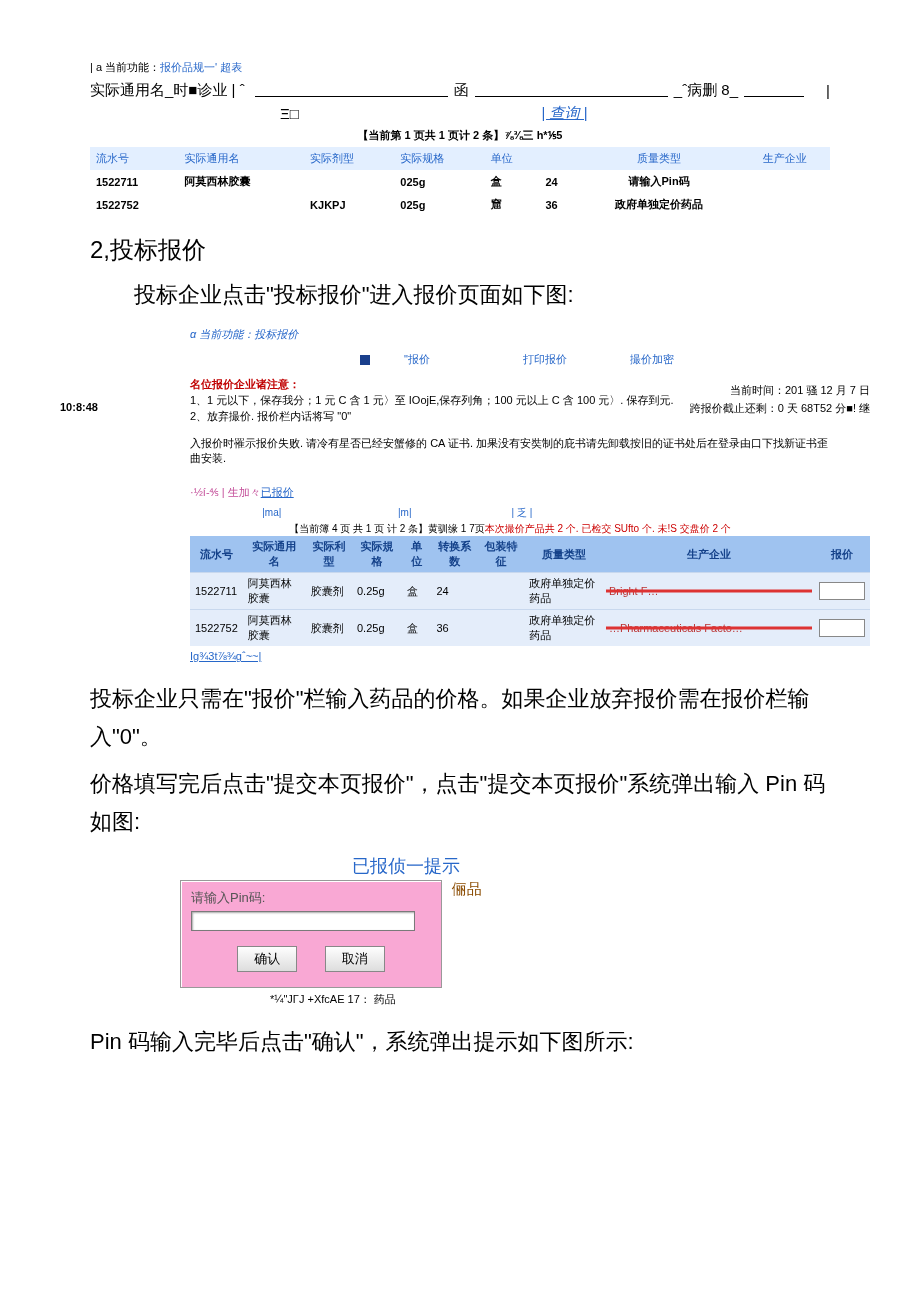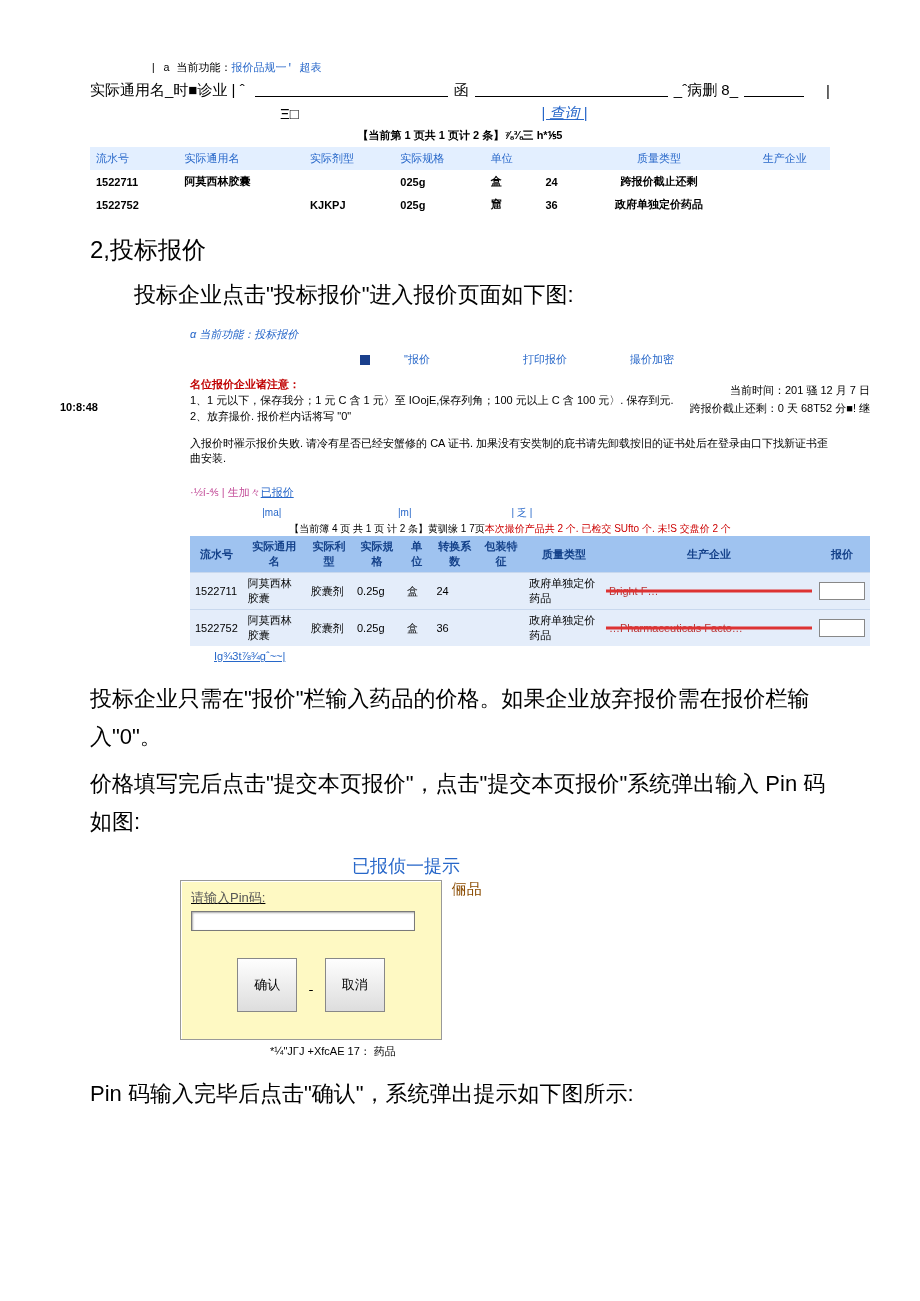--- a/index.html
+++ b/index.html
@@ -12,21 +12,21 @@
     width: 920px;
   }
   .page {
     padding: 60px 90px 40px 90px;
   }
   
   .shot {
     font-size: 11px;
     margin-bottom: 18px;
   }
-  .func-line { color:#2767c9; margin-left:60px; margin-bottom:6px;font-family:Liberation Mono, monospace; }
+  .func-line { color:#2767c9; margin-bottom:6px; }
   .func-line .bar { color:#000; }
   .search-row {
     display:flex;
     align-items:center;
     font-size:15px;
     margin-bottom:4px;
   }
   .search-row .lbl { margin-right:4px; }
   .blank-line { flex:1; border-bottom:1px solid #000; height:12px; margin:0 6px; }
   .link { color:#2767c9; text-decoration:underline; cursor:pointer;font-style:italic; }
@@ -61,40 +61,39 @@
   .pager2 { text-align:center; font-size:10px; }
   .pager2 .red { color:#c00; }
   .tbl2 { width:680px; border-collapse:collapse; font-size:11px; }
   .tbl2 th { background:#9fc3f0; color:#15428a; padding:3px 5px; font-weight:bold; }
   .tbl2 td { background:#e4edfa; padding:3px 5px; border-top:1px solid #c8d8ee; }
   .tbl2 td.maker { color:#b33; position:relative; }
   .tbl2 td.maker .strike {
     position:absolute; left:2px; right:2px; top:50%; height:3px; background:#d33; transform:translateY(-50%);
   }
   .tbl2 td.price input { width:40px; height:14px; border:1px solid #888; }
-  .below-link { color:#2767c9; text-decoration:underline; font-size:11px; margin-top:4px;margin-left:24px; }
+  .below-link { color:#2767c9; text-decoration:underline; font-size:11px; margin-top:4px; }
 
   
   .pin-wrap { margin:14px 0 4px 90px; width:280px; font-size:13px; }
   .pin-title { color:#2767c9; font-size:18px; text-align:right; margin-bottom:2px; }
   .pin-box {
-    border:1px solid #999; background:#fef9c3; padding:8px 10px 10px; width:240px;
+    border:1px solid #999; background:#f9a8d4; padding:8px 10px 10px; width:240px;
     box-shadow: inset 1px 1px 0 #fff;
-    text-decoration: underline;
   }
   .pin-box .lbl { color:#555; font-size:13px; margin-bottom:4px; }
   .pin-input {
     width:222px; height:18px; background:#fff; border:1px solid #7a7a7a;
     box-shadow: inset 1px 1px 2px #aaa;
     margin-bottom:10px;
   }
   .pin-btns { text-align:center; }
   .pin-btn {
     display:inline-block; border:1px solid #888; background:linear-gradient(#fefefe,#ddd);
-    padding:17px 16px; margin:17px 12px; font-family:"SimSun"; font-size:13px; cursor:pointer;
+    padding:3px 16px; margin:5px 12px; font-family:"SimSun"; font-size:13px; cursor:pointer;
   }
   .pin-side { display:inline-block; color:#8a4b00; font-size:15px; margin-left:6px; vertical-align:30px; }
   .pin-foot { font-size:11px; margin-left:180px; margin-top:2px; }
 </style>
 </head>
 <body>
 
 <div class="page">
 
   <div class="shot">
@@ -133,21 +132,21 @@
         <th style="text-align:center">质量类型</th>
         <th style="text-align:center">生产企业</th>
       </tr>
       <tr class="hrow">
         <td>1522711</td>
         <td>阿莫西林胶囊</td>
         <td></td>
         <td>025g</td>
         <td>盒</td>
         <td>24</td>
-        <td style="text-align:center">跨报价截止还剩</td>
+        <td style="text-align:center">请输入Pin码</td>
         <td></td>
       </tr>
       <tr class="hrow">
         <td>1522752</td>
         <td></td>
         <td>KJKPJ</td>
         <td>025g</td>
         <td>窟</td>
         <td>36</td>
         <td style="text-align:center">政府单独定价药品</td>

